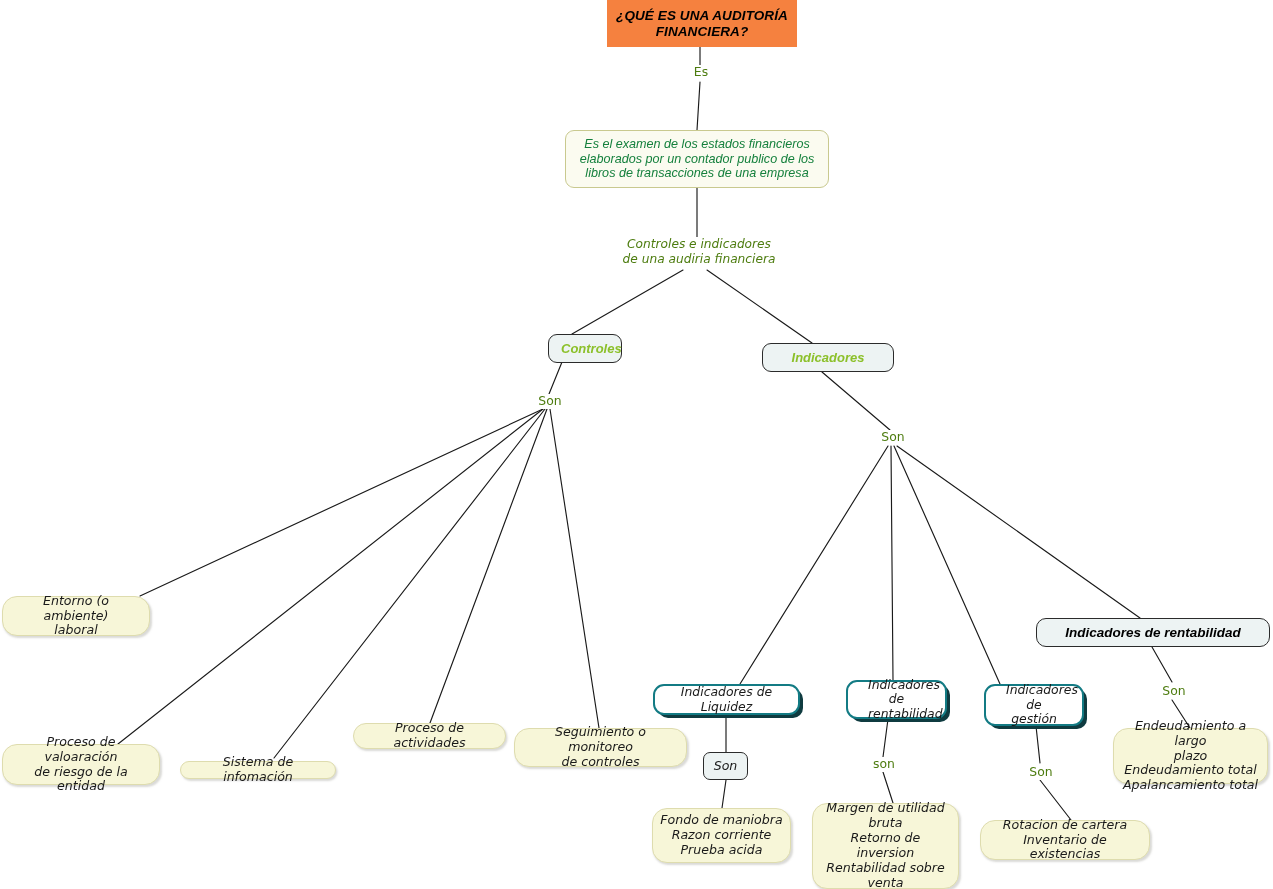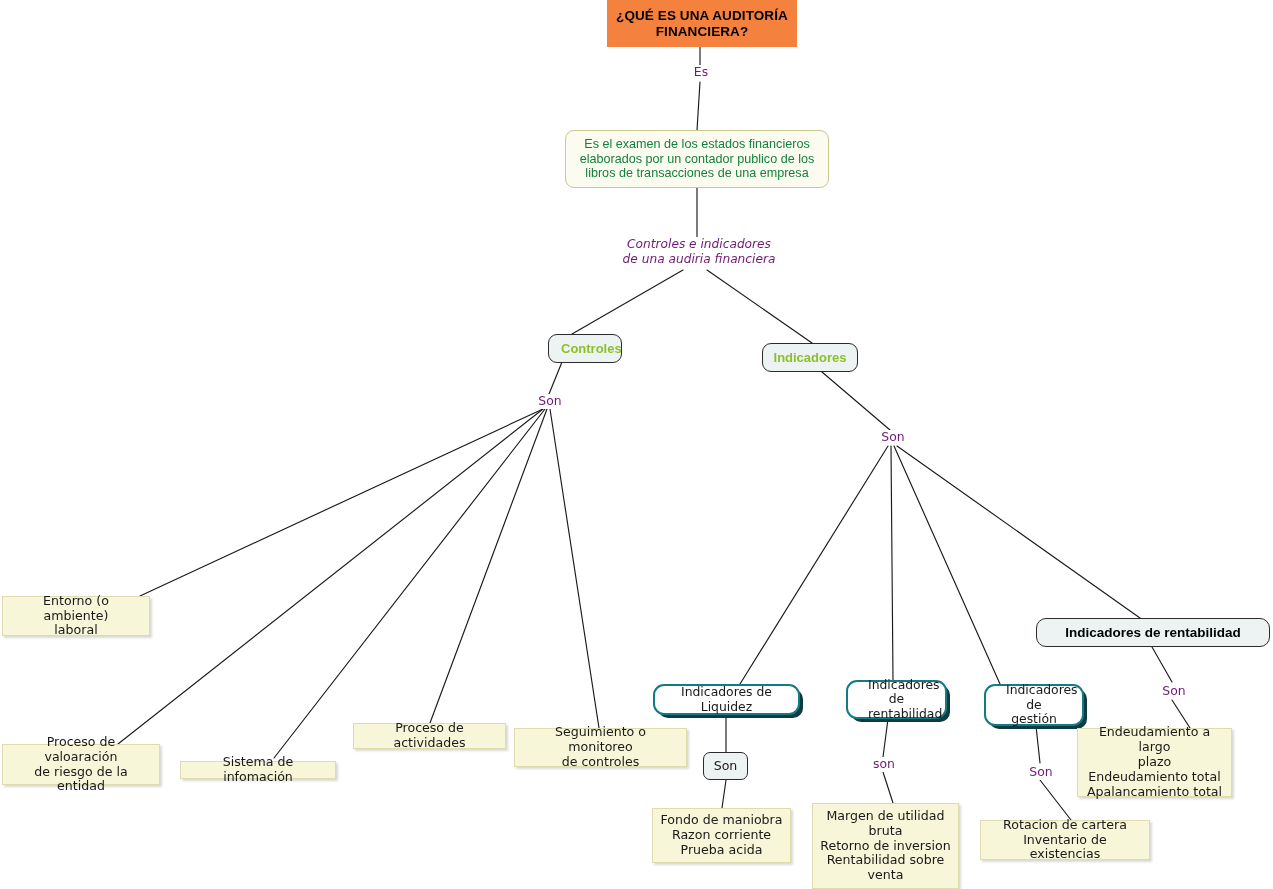--- a/index.html
+++ b/index.html
@@ -30,20 +30,21 @@
 
   .node {
     position: absolute;
     box-sizing: border-box;
     display: flex;
     align-items: center;
     justify-content: flex-start;
     text-align: center;
     line-height: 1.18;
     z-index: 5;
+    font-style: italic;
   }
   .node .txt {
     display: block;
     width: 100%;
     white-space: pre-line;
   }
 
   
   .n-root {
     background: #F5813F;
@@ -85,21 +86,21 @@
     color: #000000;
     font-weight: bold;
     font-size: 13.5px;
     font-family: "Liberation Sans", sans-serif;
   }
 
   
   .n-cream {
     background: #F7F6D8;
     border: 1.4px solid #DEDCAE;
-    border-radius: 0;
+    border-radius: 15px;
     color: #1A1A1A;
     font-size: 12.6px;
     padding: 4px 7px;
     box-shadow: 1.5px 2px 2px rgba(150,150,140,0.35);
   }
 
   
   .n-teal {
     background: #FFFFFF;
     border: 2.2px solid #137B84;
@@ -115,21 +116,21 @@
     background: #EDF3F3;
     border: 1.3px solid #2B2B2B;
     border-radius: 7px;
     color: #1A1A1A;
     font-size: 12.6px;
   }
 
   
   .lbl {
     position: absolute;
-    color: #701a75;
+    color: #4d7c0f;
     font-size: 12.4px;
     text-align: center;
     line-height: 1.2;
     white-space: pre-line;
     z-index: 6;
     background: #ffffff;
     padding: 0 1px;
   }
   .lbl.italic {
     font-style: italic;
@@ -195,21 +196,21 @@
 libros de transacciones de una empresa</span>
   </div>
 
   <div class="lbl italic" style="left:608px; top:237px; width:180px;">Controles e indicadores
 de una audiria financiera</div>
 
   <div class="node n-green" style="left:548px; top:334px; width:74px; height:29px;padding-left:12px;">
     <span class="txt">Controles</span>
   </div>
 
-  <div class="node n-green" style="left:762px; top:343px; width:96px; height:29px;">
+  <div class="node n-green" style="left:762px; top:343px; width:132px; height:29px;">
     <span class="txt">Indicadores</span>
   </div>
 
   <div class="lbl" style="left:532px; top:394px; width:34px;">Son</div>
 
   <div class="lbl" style="left:875px; top:430px; width:34px;">Son</div>
 
   <div class="node n-cream" style="left:2px; top:596px; width:148px; height:40px;">
     <span class="txt">Entorno (o ambiente)
 laboral</span>
@@ -273,20 +274,20 @@
     <span class="txt">Fondo de maniobra
 Razon corriente
 Prueba acida</span>
   </div>
 
   <div class="node n-cream" style="left:980px; top:820px; width:170px; height:40px;">
     <span class="txt">Rotacion de cartera
 Inventario de existencias</span>
   </div>
 
-  <div class="node n-cream" style="left:1077px; top:728px; width:155px; height:69px;">
+  <div class="node n-cream" style="left:1113px; top:728px; width:155px; height:56px;">
     <span class="txt">Endeudamiento a largo
 plazo
 Endeudamiento total
 Apalancamiento total</span>
   </div>
 
 </div>
 
 </body></html>

